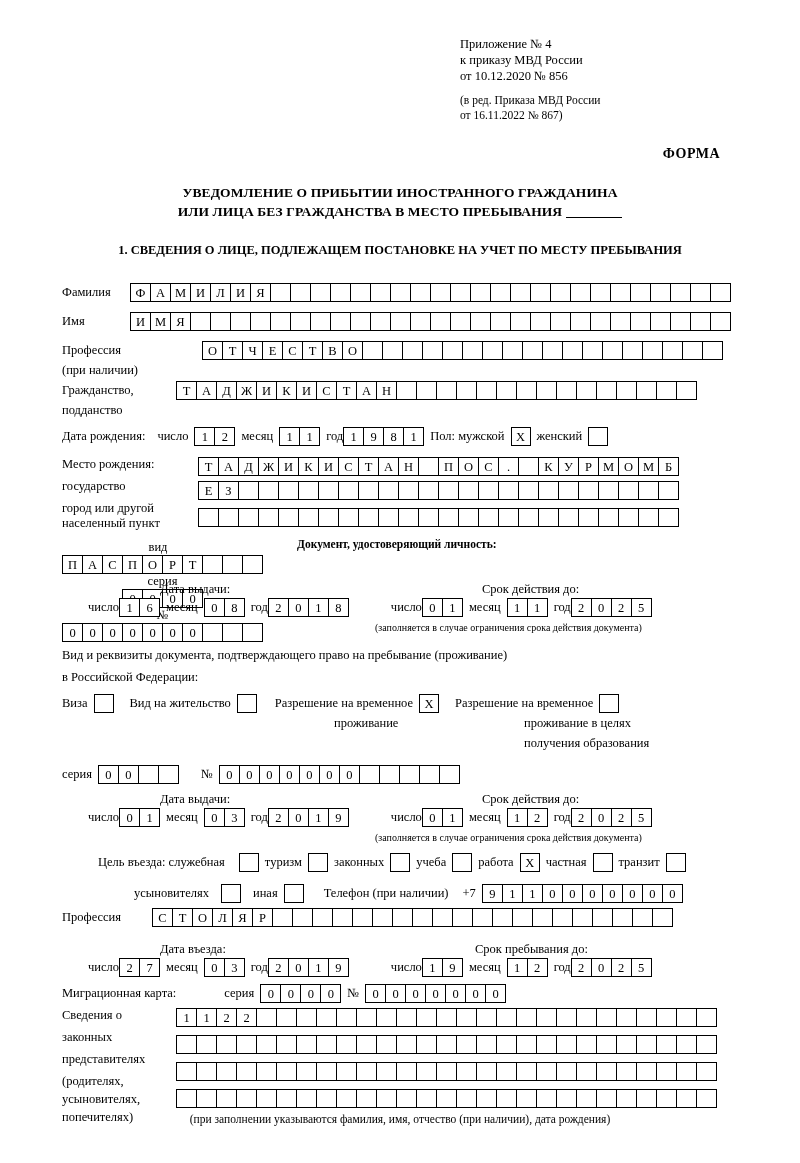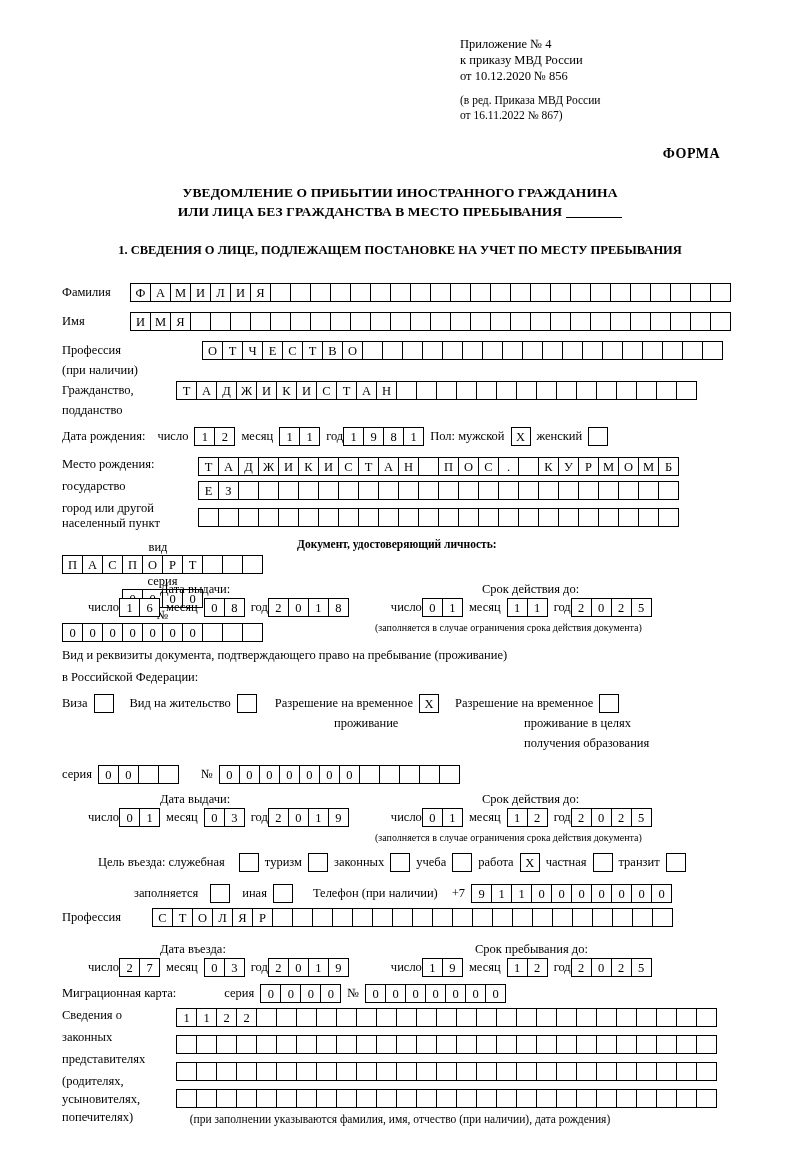--- a/index.html
+++ b/index.html
@@ -665,21 +665,21 @@
     <span class="lbl">частная</span>
     <span class="gap6"></span>
     <span class="cbx"></span>
     <span class="gap6"></span>
     <span class="lbl">транзит</span>
     <span class="gap6"></span>
     <span class="cbx"></span>
   </div>
 
   <div class="row" style="top:884px; left:134px;">
-    <span class="lbl">заполняется</span>
+    <span class="lbl">усыновителях</span>
     <span style="display:inline-block;width:12px;"></span>
     <span class="cbx"></span>
     <span style="display:inline-block;width:12px;"></span>
     <span class="lbl">иная</span>
     <span class="gap6"></span>
     <span class="cbx"></span>
     <span style="display:inline-block;width:20px;"></span>
     <span class="lbl">Телефон (при наличии)</span>
     <span style="display:inline-block;width:14px;"></span>
     <span class="lbl">+7</span>

